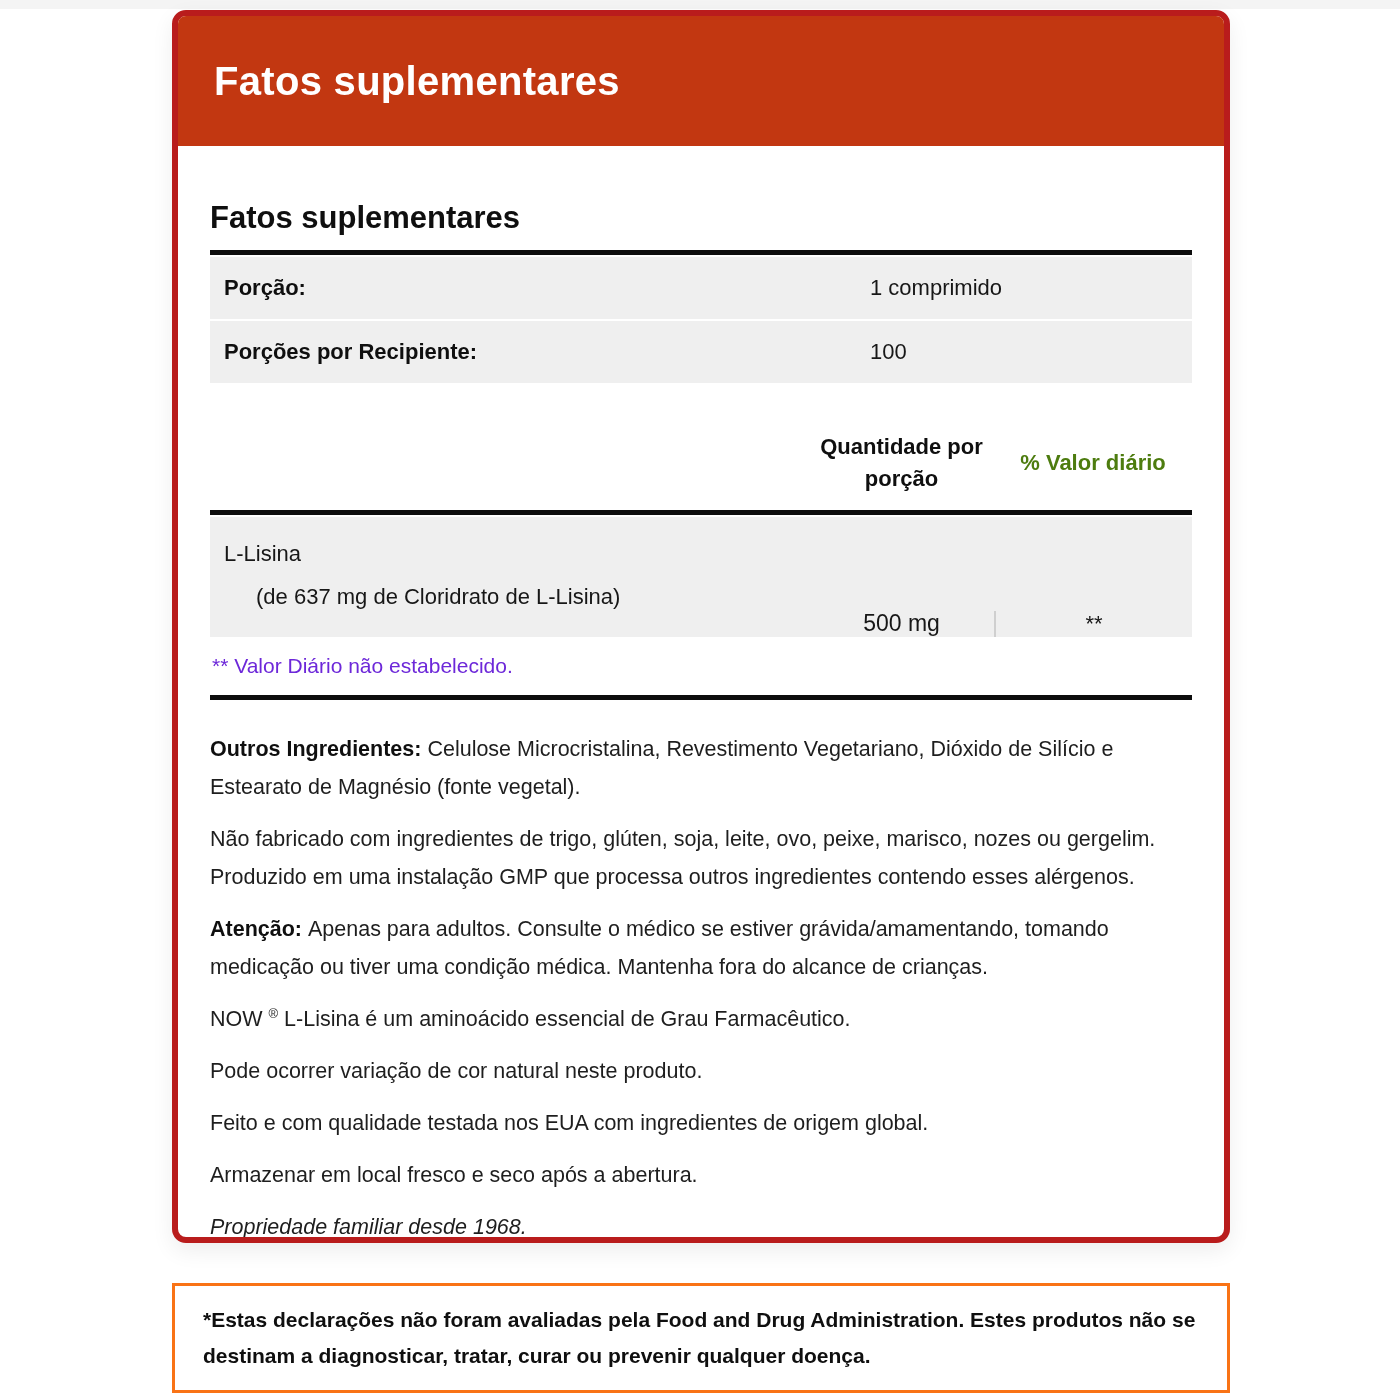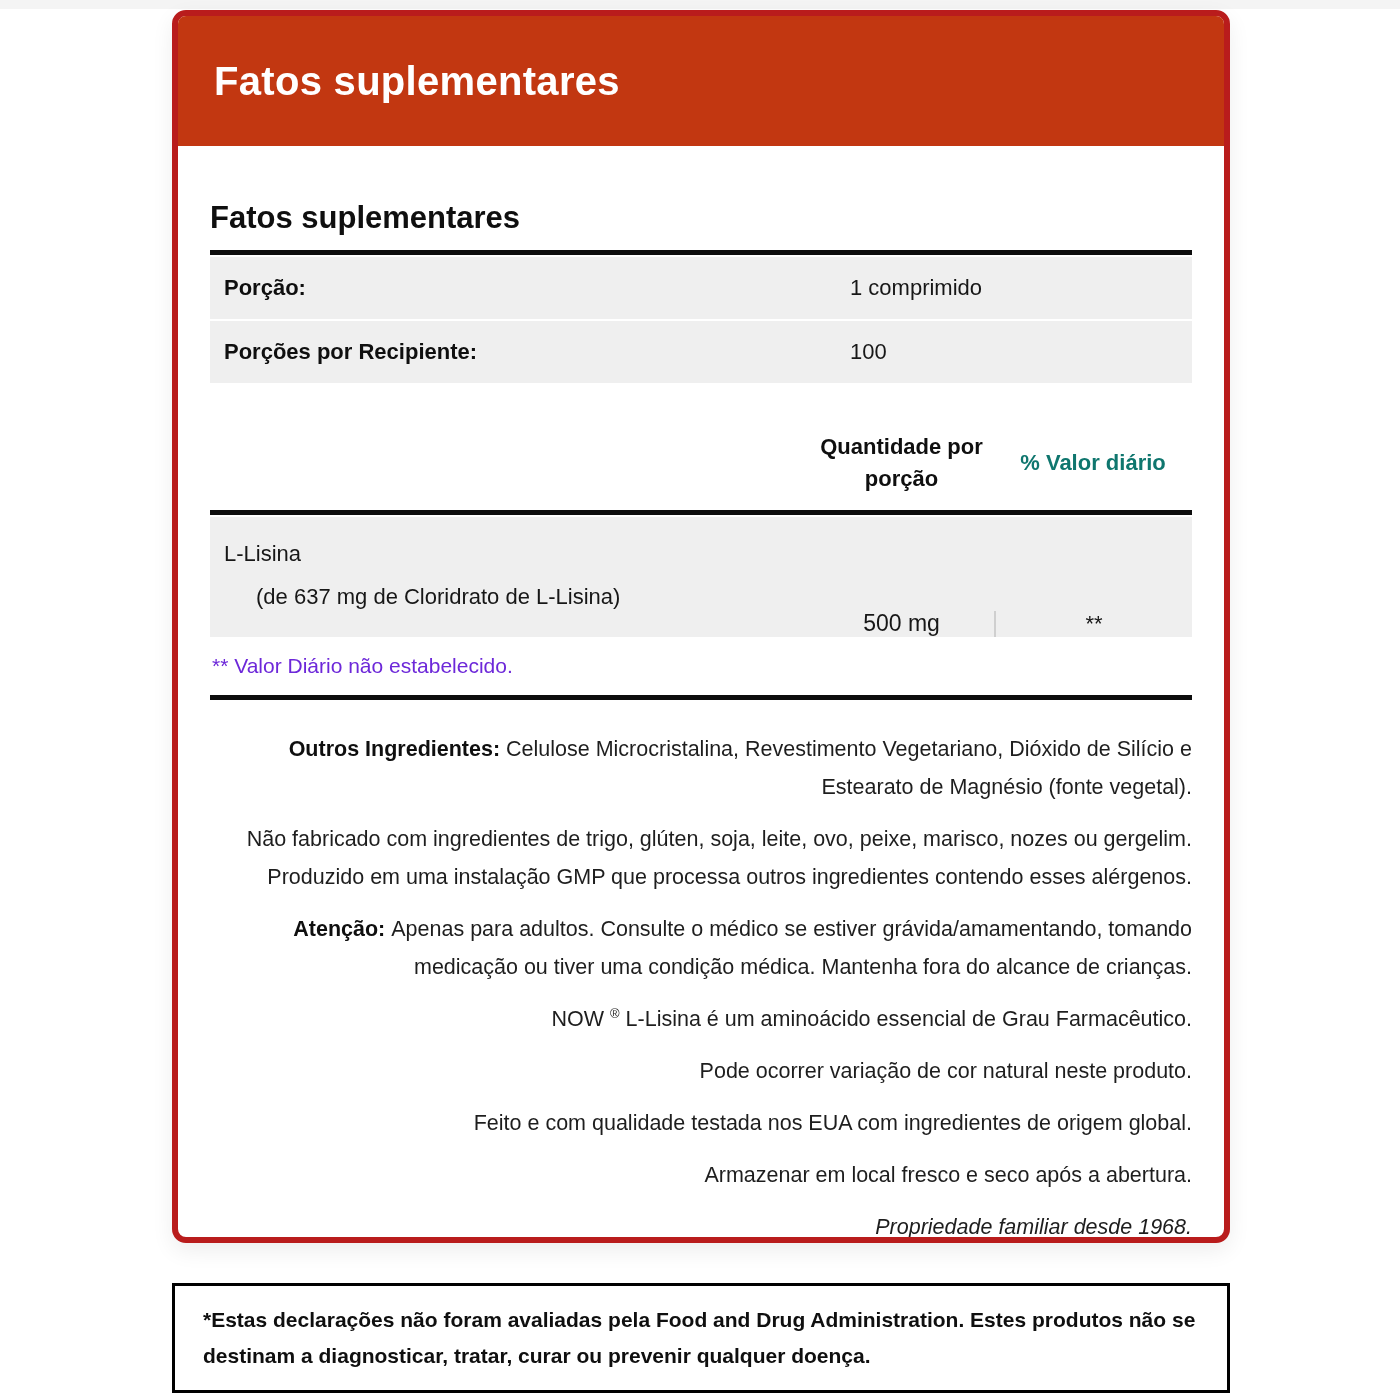--- a/index.html
+++ b/index.html
@@ -40,48 +40,48 @@
   }
   .rule{height:5px;background:var(--rule);}
 
   
   .srow{
     position:relative;display:flex;align-items:center;
     background:var(--row-bg);height:62px;margin-top:2px;
   }
   .srow + .srow{}
   .srow .s-label{font-weight:bold;font-size:22px;color:#0f0f0f;padding-left:14px;}
-  .srow .s-value{position:absolute;left:640px;font-size:22px;color:#171717;}
+  .srow .s-value{position:absolute;left:660px;font-size:22px;color:#171717;}
 
   
   .cols-header{display:flex;align-items:center;margin-top:48px;margin-bottom:15px;}
   .cols-header .spacer{flex:1;}
   .col-amount{width:185px;text-align:center;font-weight:bold;font-size:22px;line-height:1.45;color:#0f0f0f;}
-  .col-dv{width:198px;text-align:center;font-weight:bold;font-size:22px;color:#0f766e;}
+  .col-dv{width:198px;text-align:center;font-weight:bold;font-size:22px;color:#4d7c0f;}
 
   
   .nrow{display:flex;background:var(--row-bg);min-height:102px;align-items:flex-end;margin-top:2px;}
   .n-name-cell{flex:1;padding:16px 0 18px 14px;font-size:22px;line-height:1.95;color:#171717;display:flex;flex-direction:column;justify-content:center;}
   .n-detail{padding-left:32px;}
   .n-amount{width:185px;display:flex;align-items:center;justify-content:center;font-size:23px;color:#171717;}
   .n-dv{width:198px;display:flex;align-items:center;justify-content:center;font-size:22px;color:#171717;border-left:2px solid var(--divider);}
 
   .footnote{font-size:21px;color:#6d28d9;padding:17px 0 17px 2px;}
 
   
   .paragraphs{margin-top:30px;font-size:21.5px;line-height:38px;color:var(--text);}
-  .paragraphs p{margin:0 0 14px 0;text-align:right;}
+  .paragraphs p{margin:0 0 14px 0;}
   .paragraphs strong{font-weight:bold;color:#0f0f0f;}
   .paragraphs sup{font-size:13px;line-height:0;vertical-align:super;}
   .paragraphs em{font-style:italic;}
 
   
   .disclaimer-box{
     position:absolute;left:172px;top:1283px;width:1058px;
-    background:#ffffff;border:3px solid #000000;
+    background:#ffffff;border:3px solid #f97316;
     padding:16px 28px;
   }
   .disclaimer-box .disclaimer-text{
     font-weight:bold;font-size:21px;line-height:36px;color:#0f0f0f;
   }
 </style>
 </head>
 <body>
 
 <div class="top-strip"></div>

